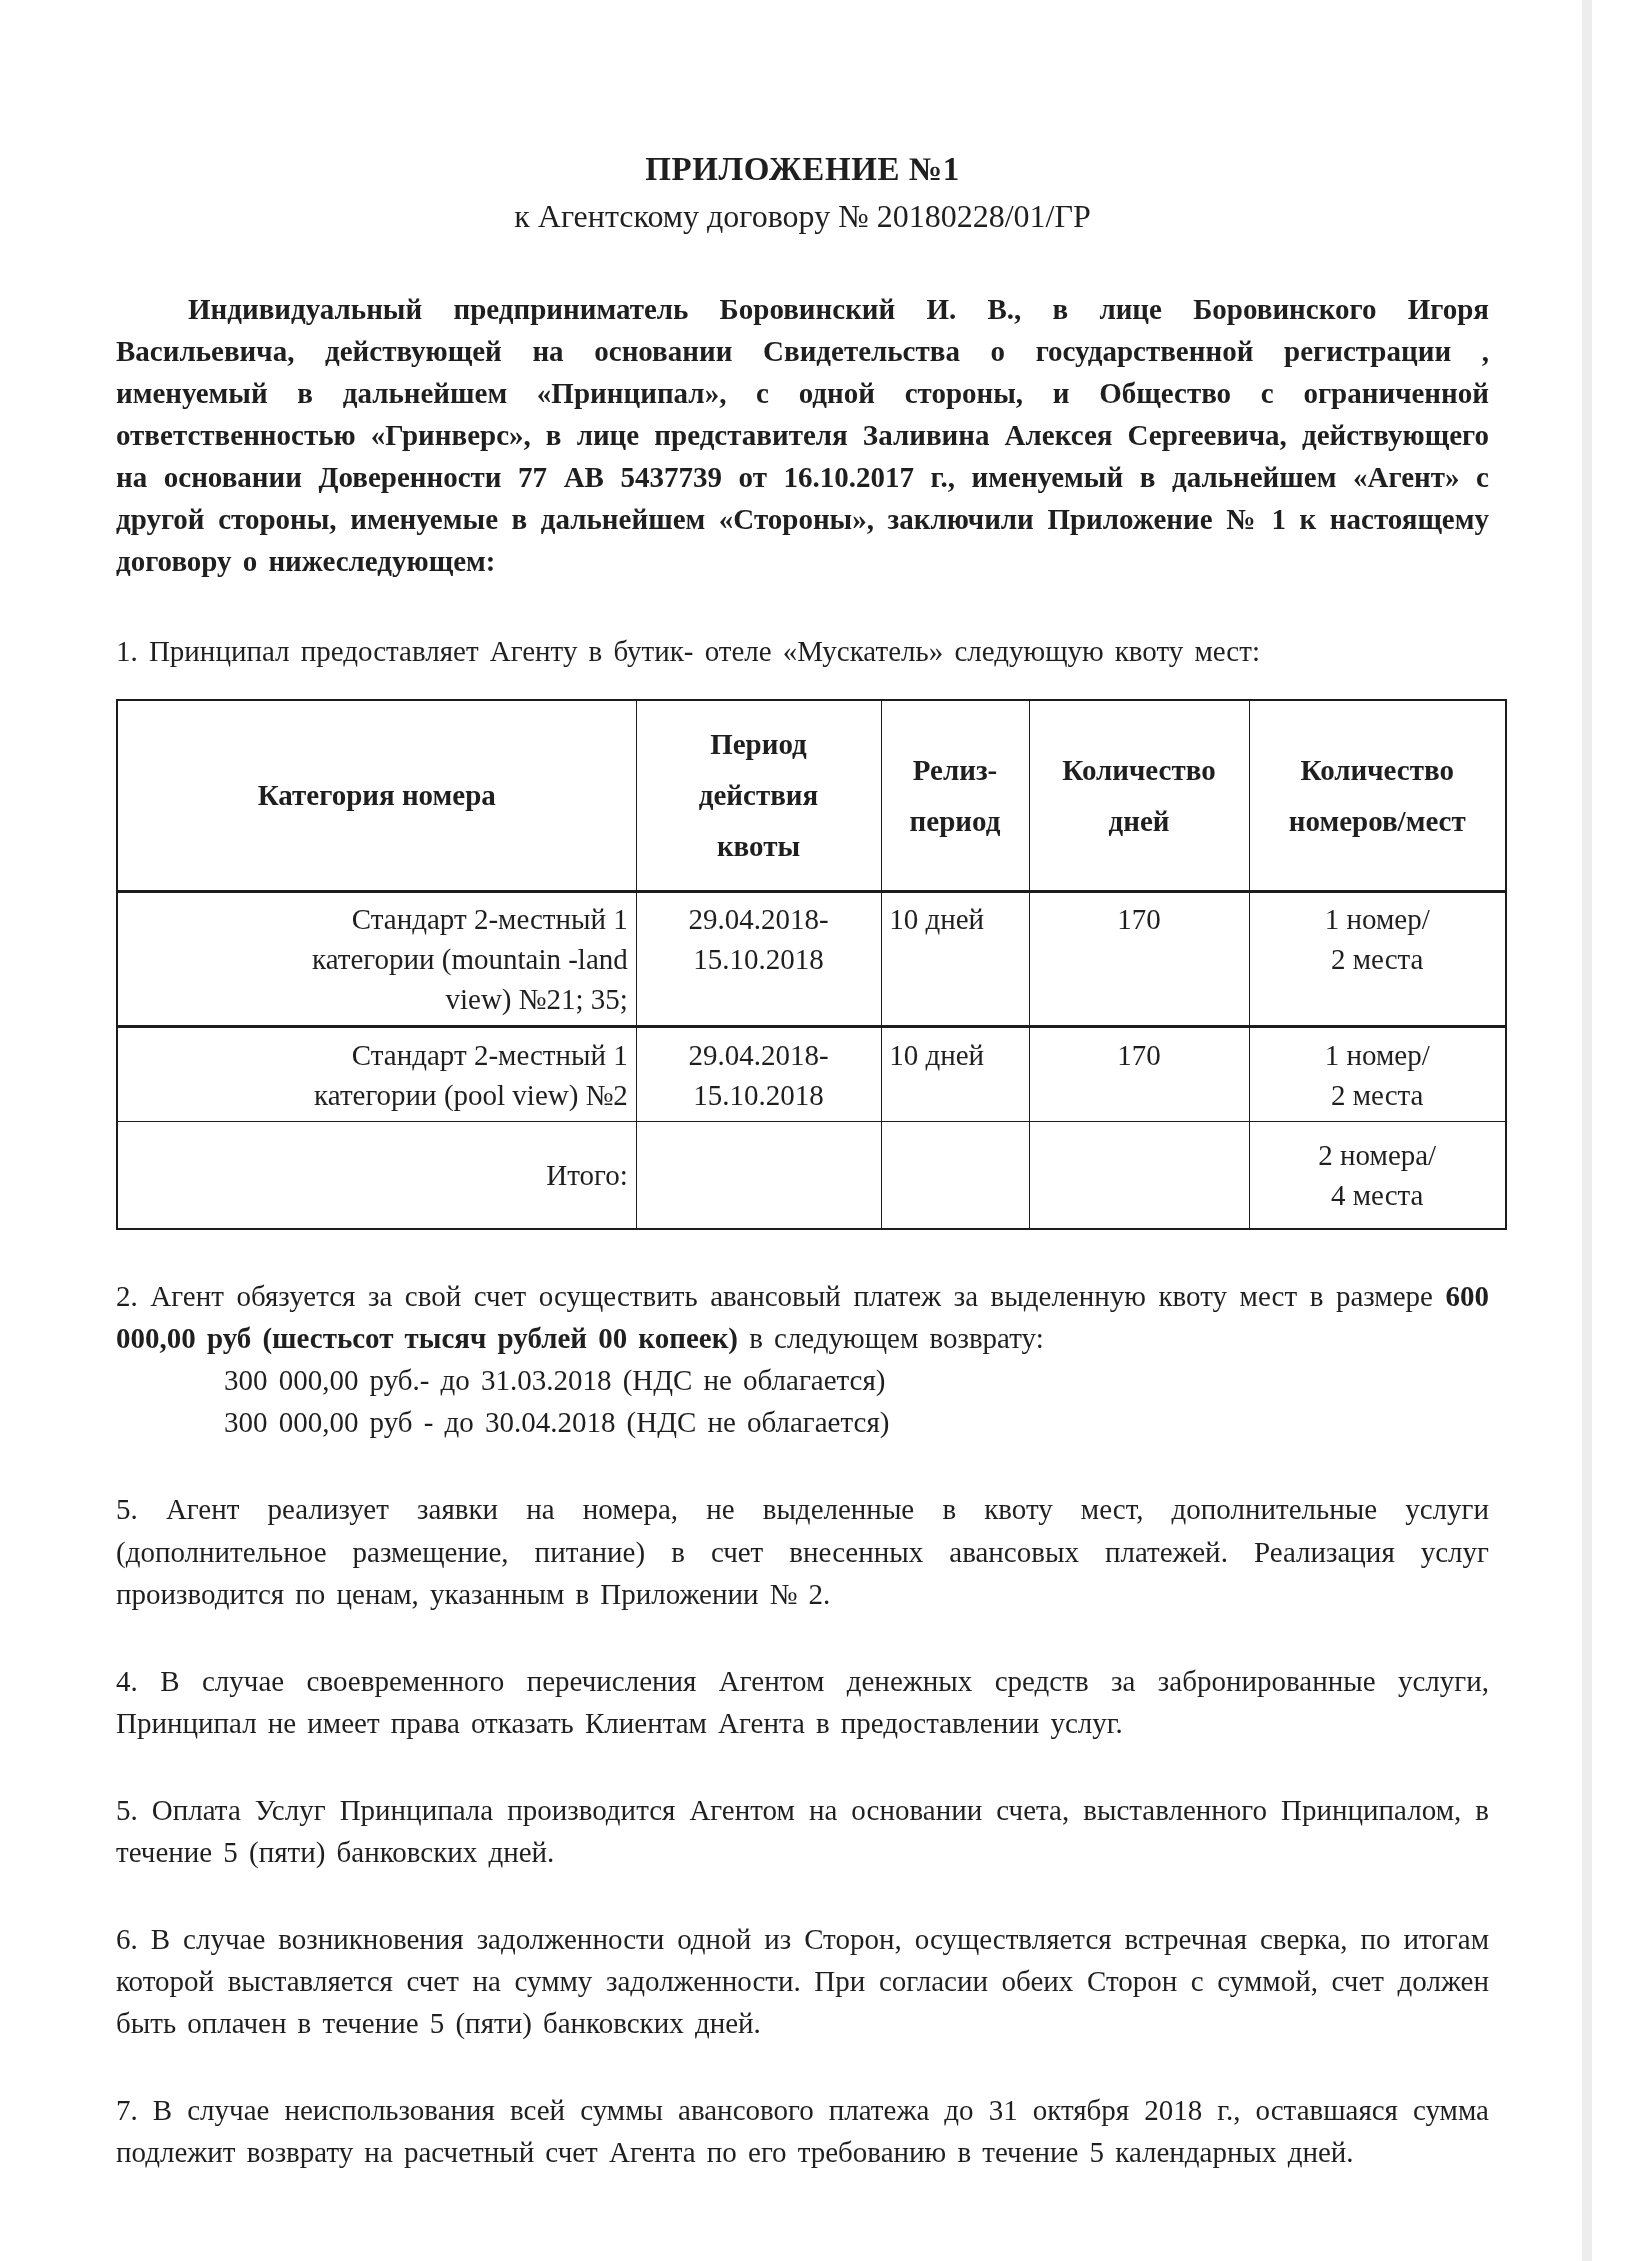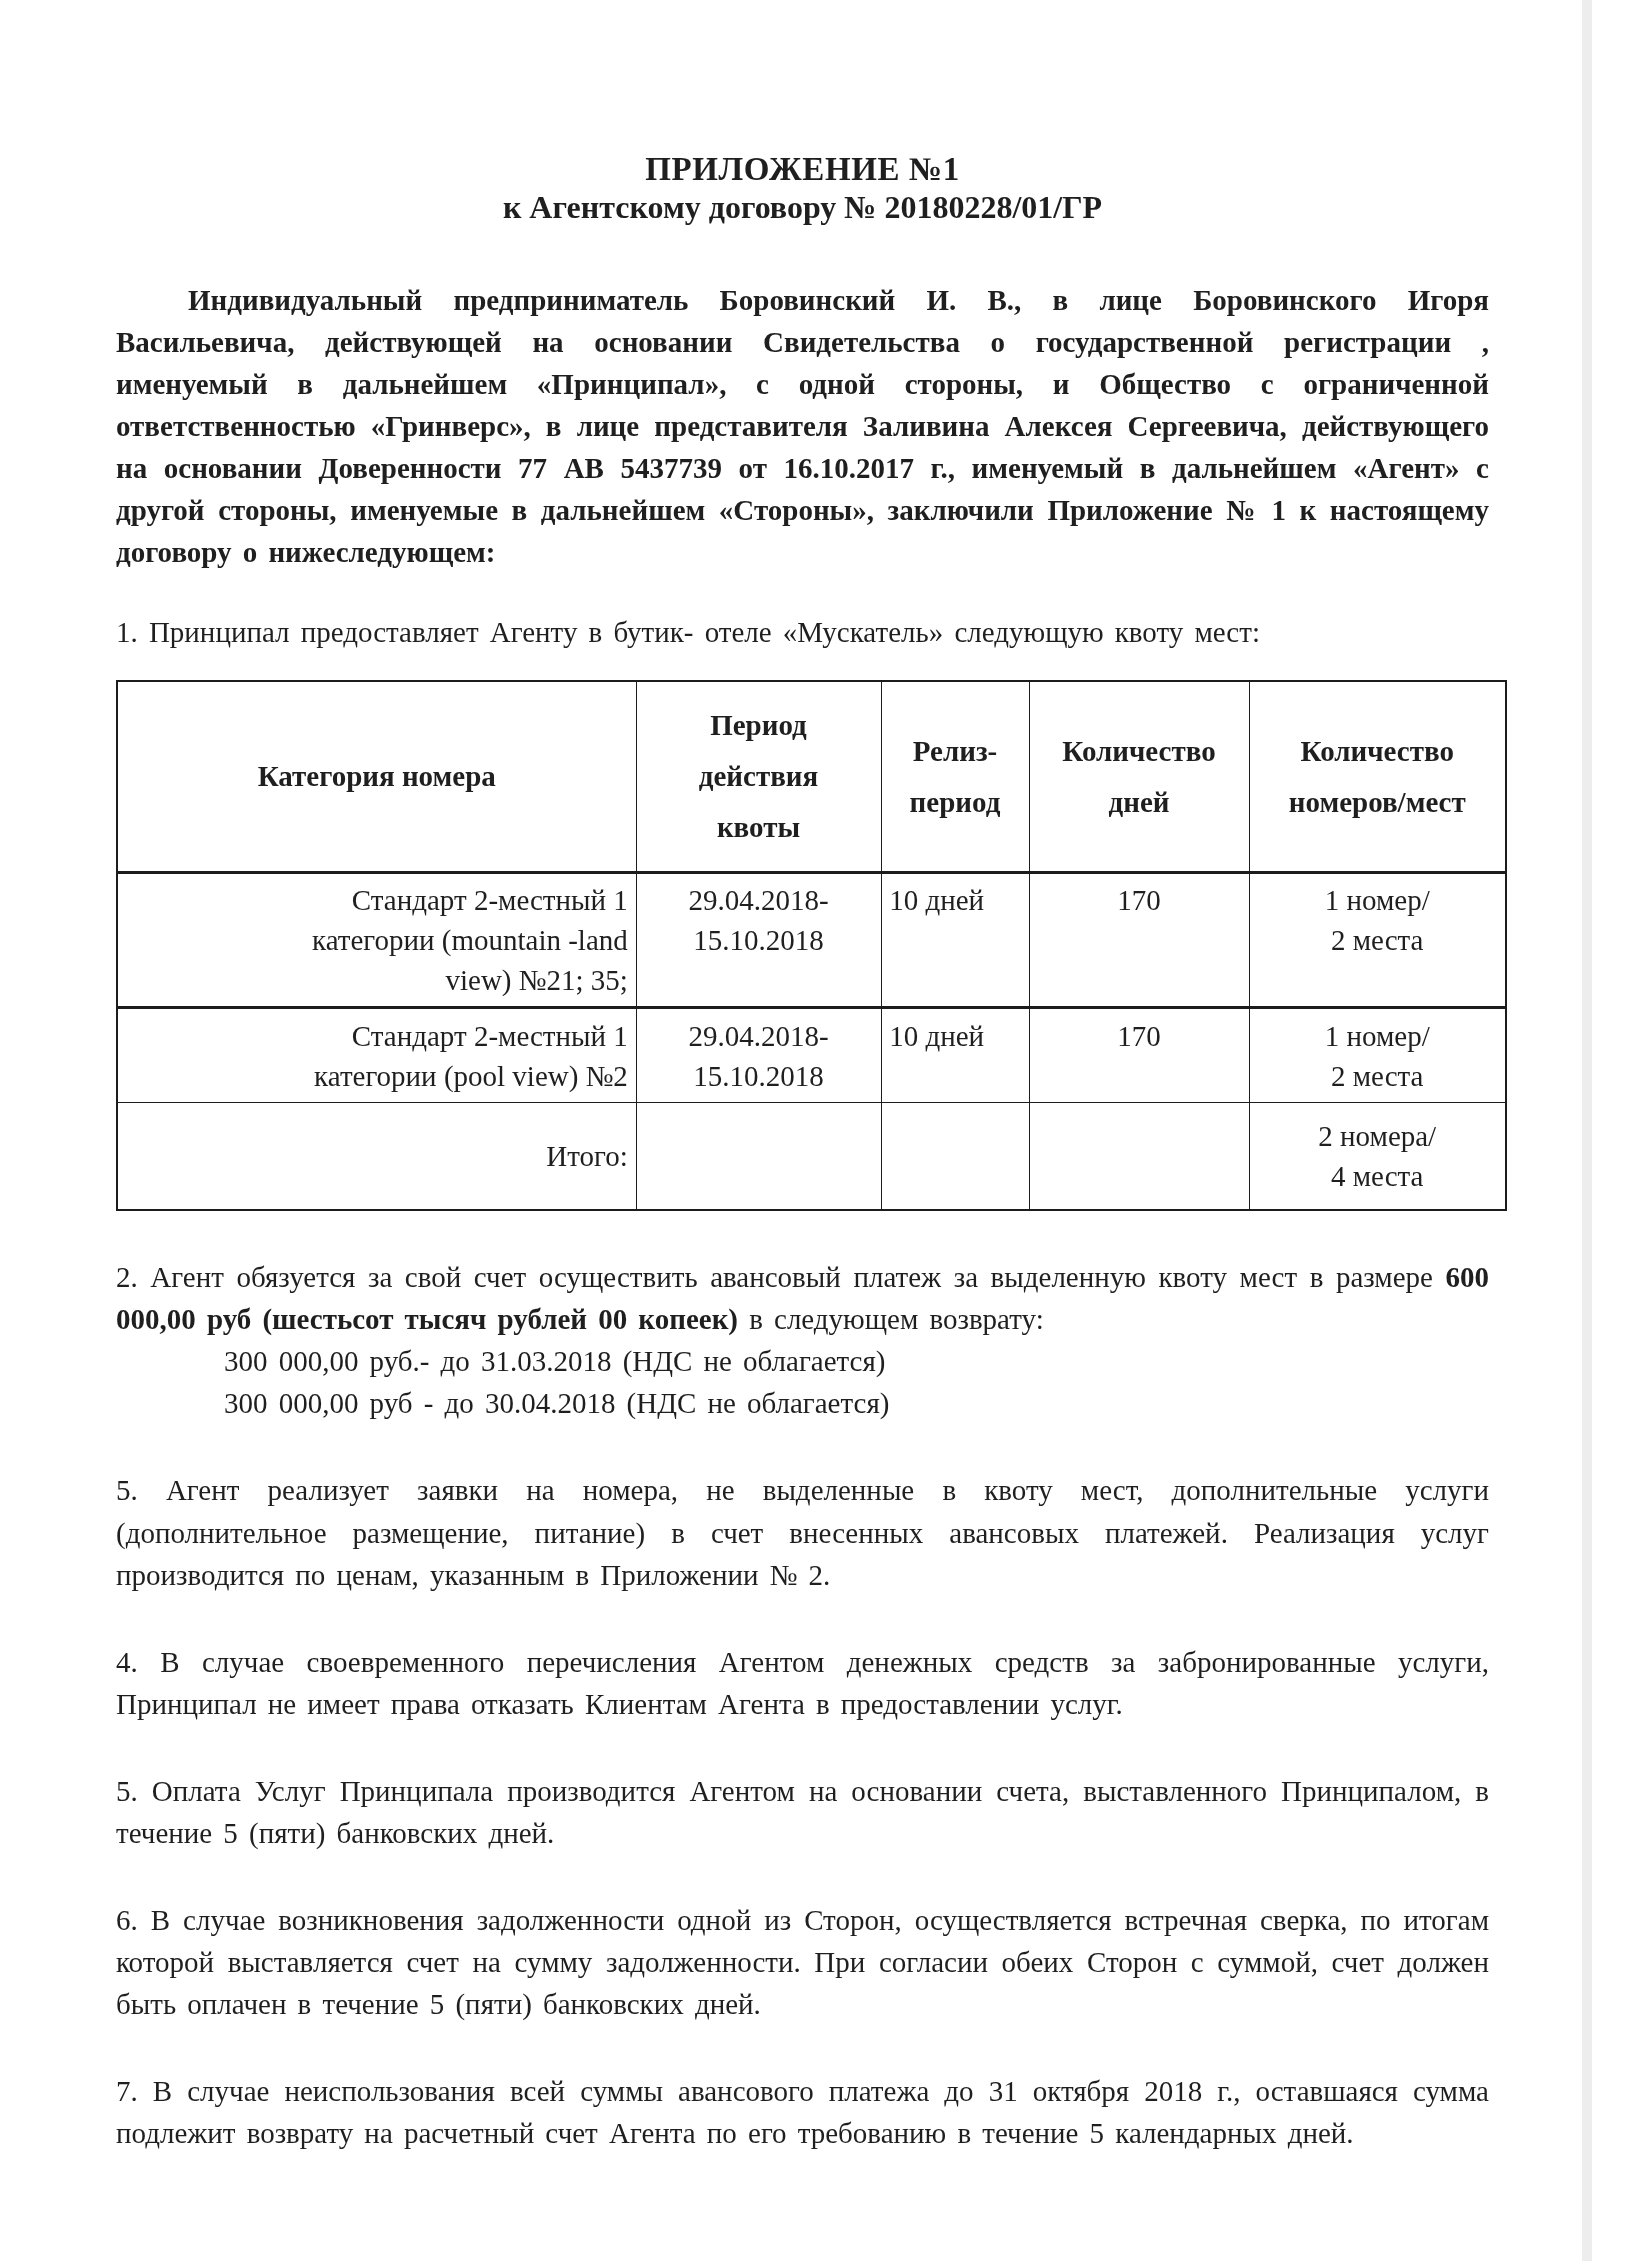--- a/index.html
+++ b/index.html
@@ -18,31 +18,31 @@
   .page::after {
     content:"";
     position:absolute; top:0; right:0; width:10.3px; height:100%;
     background:#ededed;
   }
   .doc-header { text-align:center; }
   .title-1 {
     font-size: 33px; font-weight: bold; margin: 0; letter-spacing: 0.6px;
   }
   .title-2 {
-    font-size: 32px; font-weight: bold; margin: 1px 0 0 0;
+    font-size: 32px; font-weight: normal; margin: 10px 0 0 0;
   }
   p.para {
     font-size: 29px;
     line-height: 1.45;
     text-align: justify;
     margin: 45px 0 0 0;
     word-spacing: 3.9px;
   }
   p.intro { text-indent: 72px; margin-top: 53px; font-weight: bold; }
-  p.clause-lead { margin-top: 38px; }
+  p.clause-lead { margin-top: 48px; }
   table.quota {
     width: 1388px;
     margin-top: 27px;
     border-collapse: collapse;
     border: 2.6px solid #1c1c1c;
     table-layout: fixed;
     font-size: 29px;
   }
   table.quota col.c1 { width: 519px; }
   table.quota col.c2 { width: 245px; }

